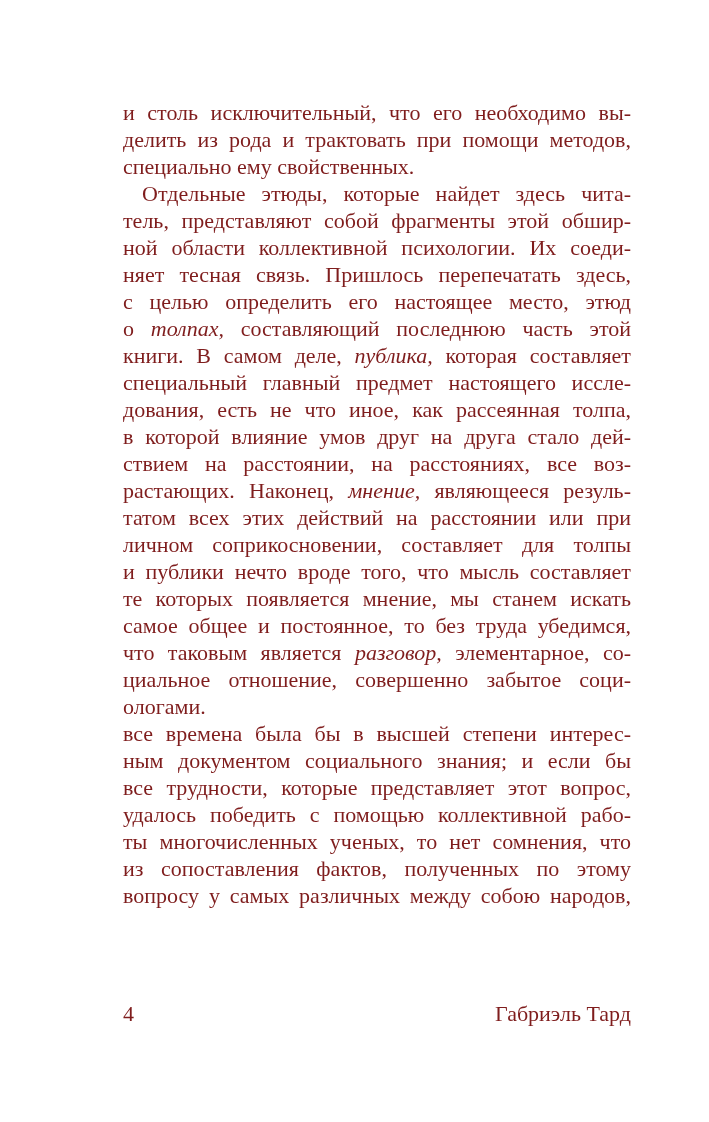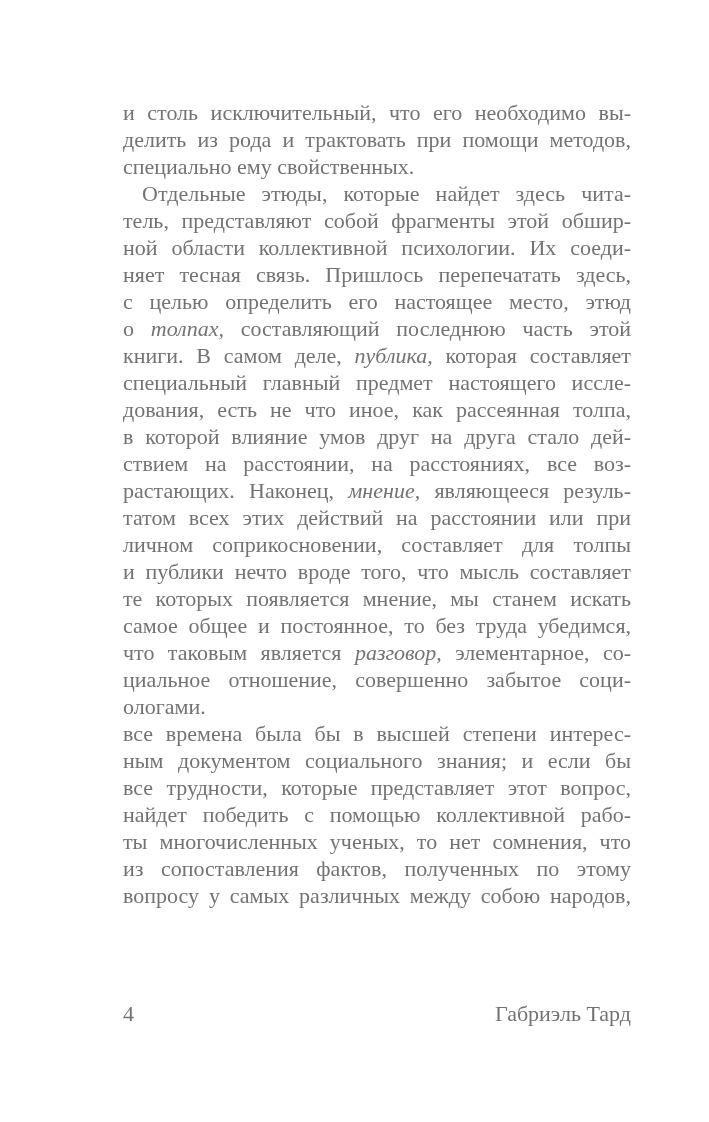--- a/index.html
+++ b/index.html
@@ -6,21 +6,21 @@
     margin: 0;
     padding: 0;
     background: #ffffff;
   }
   .page {
     position: relative;
     width: 709px;
     height: 1122px;
     background: #ffffff;
     font-family: "Liberation Serif", "DejaVu Serif", serif;
-    color: #737373;
+    color: #7f1d1d;
     overflow: hidden;
   }
   .text-block {
     position: absolute;
     left: 123px;
     top: 99px;
     width: 508px;
     font-size: 22px;
     line-height: 27px;
   }
@@ -78,21 +78,21 @@
       <div class="line"><span>личном соприкосновении, составляет для толпы</span></div>
       <div class="line"><span>и публики нечто вроде того, что мысль составляет</span></div>
       <div class="line"><span>те которых появляется мнение, мы станем искать</span></div>
       <div class="line"><span>самое общее и постоянное, то без труда убедимся,</span></div>
       <div class="line"><span>что таковым является </span><i>разговор,</i><span> элементарное, со-</span></div>
       <div class="line"><span>циальное отношение, совершенно забытое соци-</span></div>
       <div class="line no-justify"><span>ологами.</span></div>
       <div class="line"><span>все времена была бы в высшей степени интерес-</span></div>
       <div class="line"><span>ным документом социального знания; и если бы</span></div>
       <div class="line"><span>все трудности, которые представляет этот вопрос,</span></div>
-      <div class="line"><span>найдет победить с помощью коллективной рабо-</span></div>
+      <div class="line"><span>удалось победить с помощью коллективной рабо-</span></div>
       <div class="line"><span>ты многочисленных ученых, то нет сомнения, что</span></div>
       <div class="line"><span>из сопоставления фактов, полученных по этому</span></div>
       <div class="line"><span>вопросу у самых различных между собою народов,</span></div>
     </div>
 
   <div class="footer">
     <span class="page-num">4</span>
     <span class="author">Габриэль Тард</span>
   </div>
 

